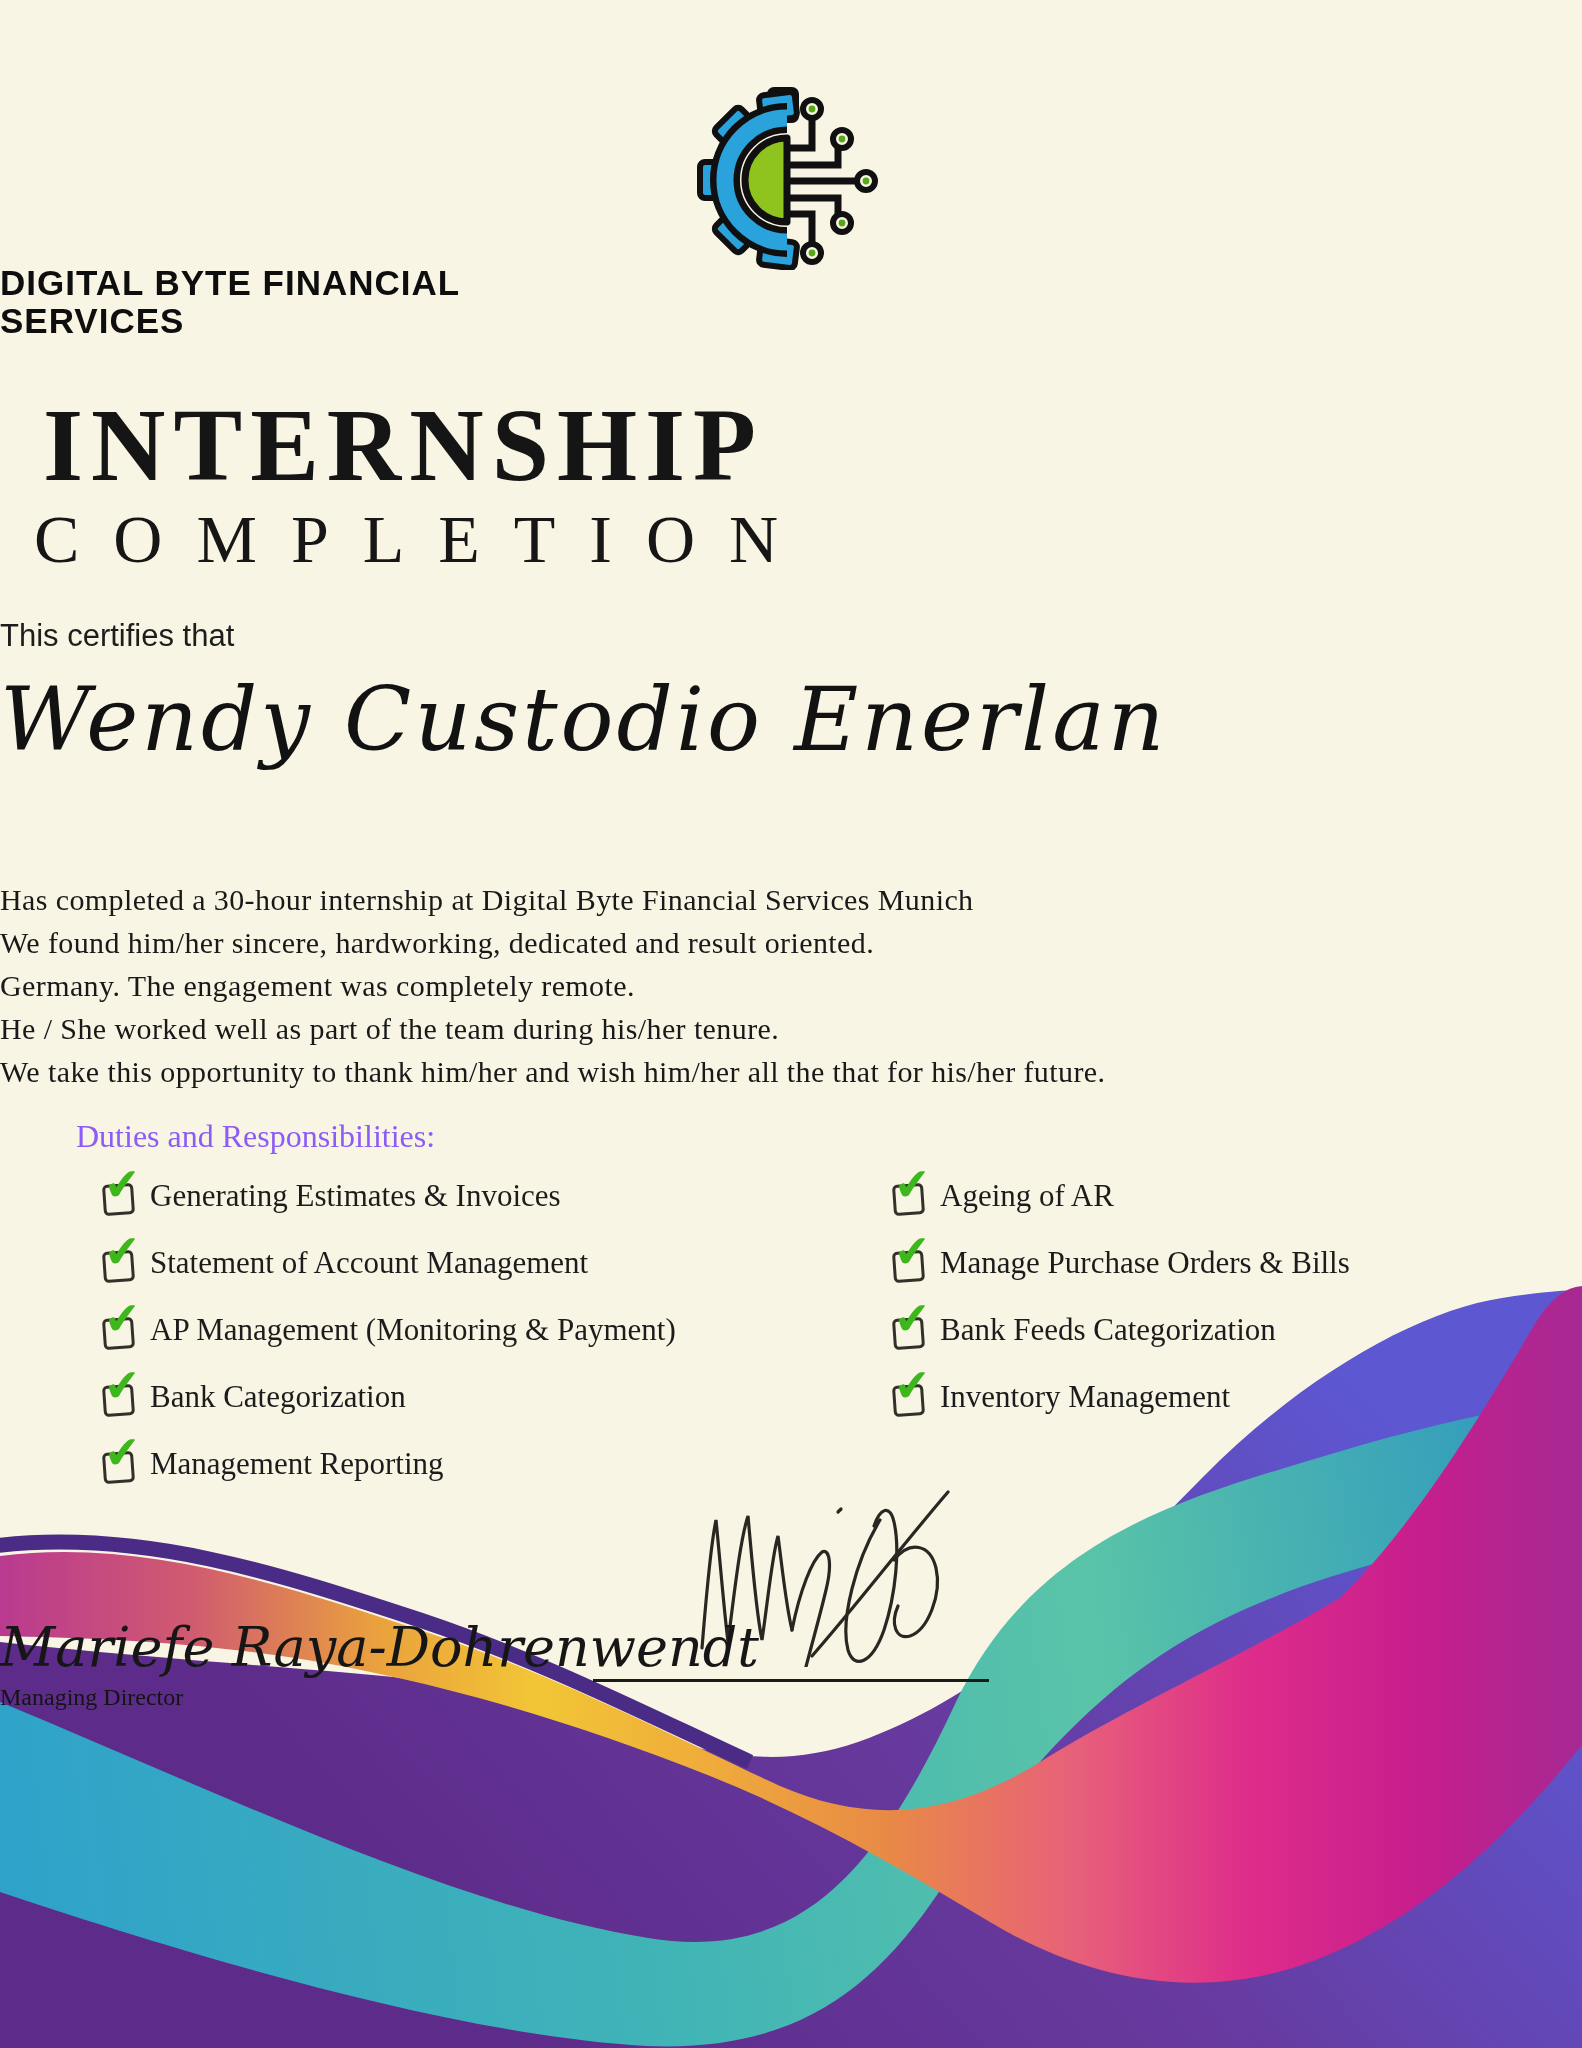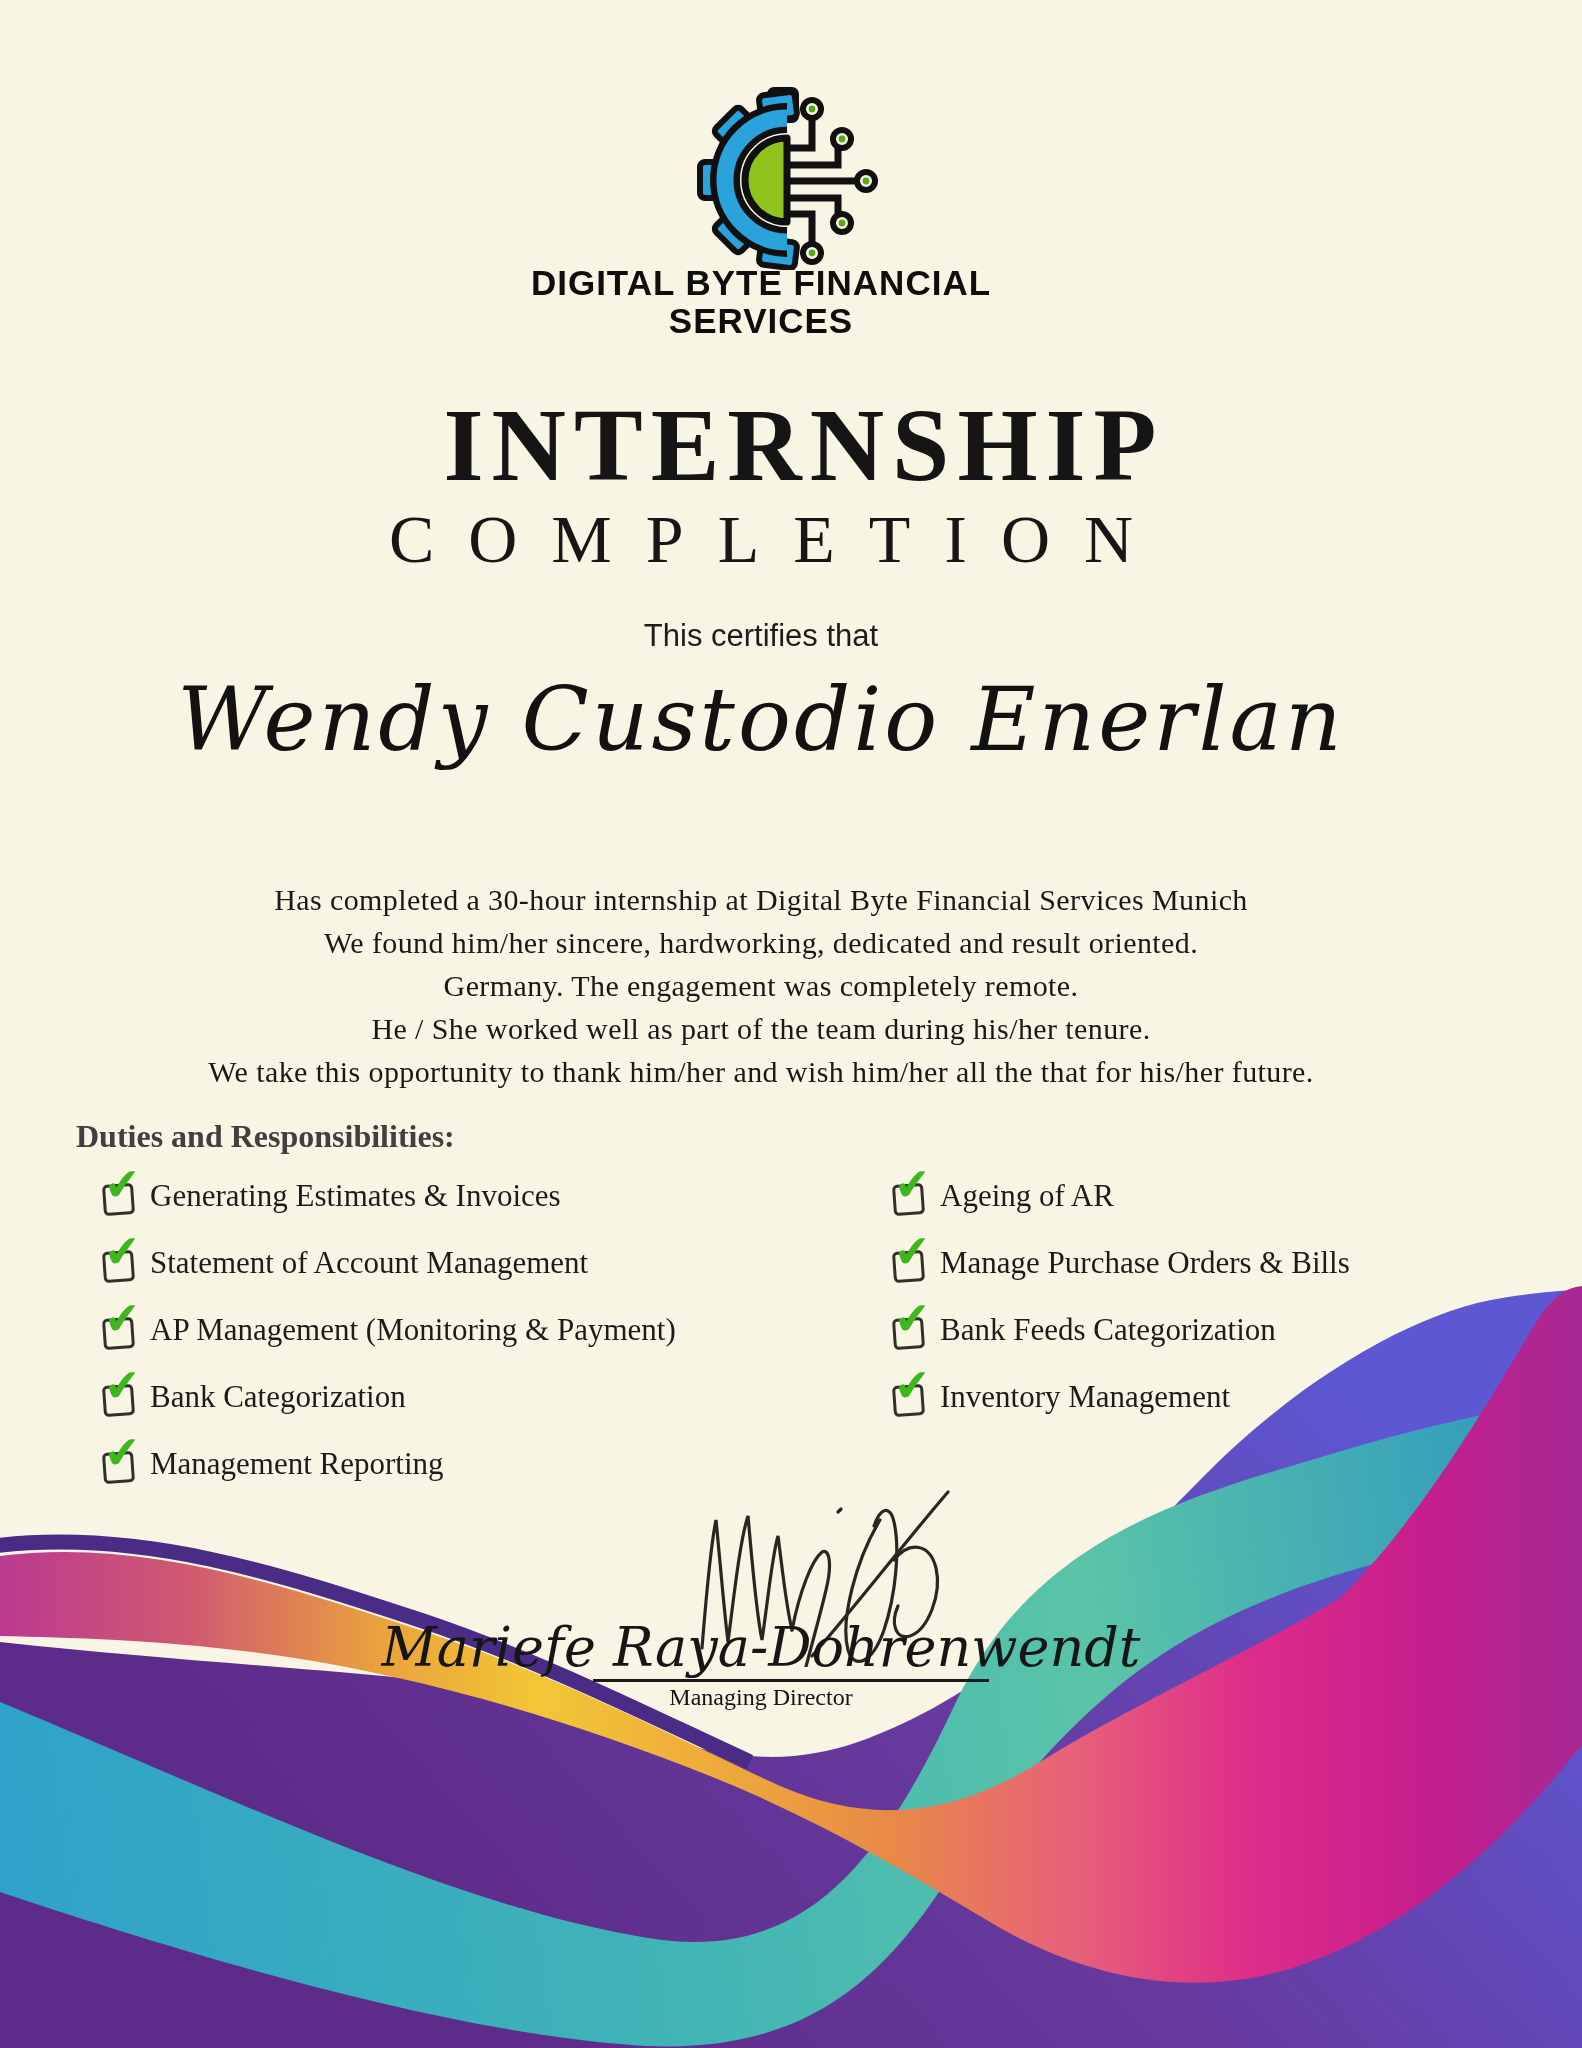--- a/index.html
+++ b/index.html
@@ -1,40 +1,40 @@
 <!DOCTYPE html>
 <html><head>
 <meta charset="utf-8">
 <style>
   html,body{margin:0;padding:0;}
   body{width:1582px;height:2048px;position:relative;overflow:hidden;
        font-family:"Liberation Serif",serif;background:#f8f5e4;}
   .abs{position:absolute;}
-  .center{left:0;width:1522px;text-align:center;}
+  .center{left:0;width:1522px;text-align:left;}
 
   
   #logo-svg{left:600px;top:58px;width:380px;height:212px;}
   .brand{top:264px;font-family:"Liberation Sans",sans-serif;font-weight:bold;
          font-size:35px;line-height:38px;color:#0e0e0e;letter-spacing:1px;}
 
   
   .title1{top:386px;font-size:103px;font-weight:bold;color:#151515;letter-spacing:8px;padding-left:43px;}
   .title2{top:500px;font-size:68px;color:#161616;letter-spacing:34px;text-indent:34px;}
   .certify{top:618px;font-family:"Liberation Sans",sans-serif;font-size:31px;color:#1d1d1d;}
 
   
   .recipient{top:668px;font-family:cursive,"DejaVu Serif",serif;font-style:italic;
              font-size:88px;color:#121212;letter-spacing:3px;}
 
   
   .para{top:878px;font-size:30px;line-height:43px;color:#191919;letter-spacing:.4px;}
   .para div{white-space:nowrap;}
 
   
-  .duties-h{top:1118px;left:76px;font-size:32px;font-weight:bold;color:#404040;}
+  .duties-h{top:1118px;left:76px;font-size:32px;font-weight:normal;color:#8b5cf6;}
   .duty{position:absolute;display:flex;align-items:flex-start;gap:16px;
         font-size:31px;color:#1c1c1c;white-space:nowrap;}
   .colL{left:103px;} .colR{left:893px;}
   .cbx{position:relative;width:25px;height:25px;flex:0 0 25px;margin-top:6px;
        border:3px solid #33302a;border-radius:5px;transform:rotate(-4deg);}
   .cbx .chk{position:absolute;left:-1px;top:-24px;font-size:44px;line-height:44px;
        color:#3db71c;font-family:"DejaVu Sans",sans-serif;}
 
   
   #sig-svg{left:640px;top:1462px;width:340px;height:205px;z-index:4;}

